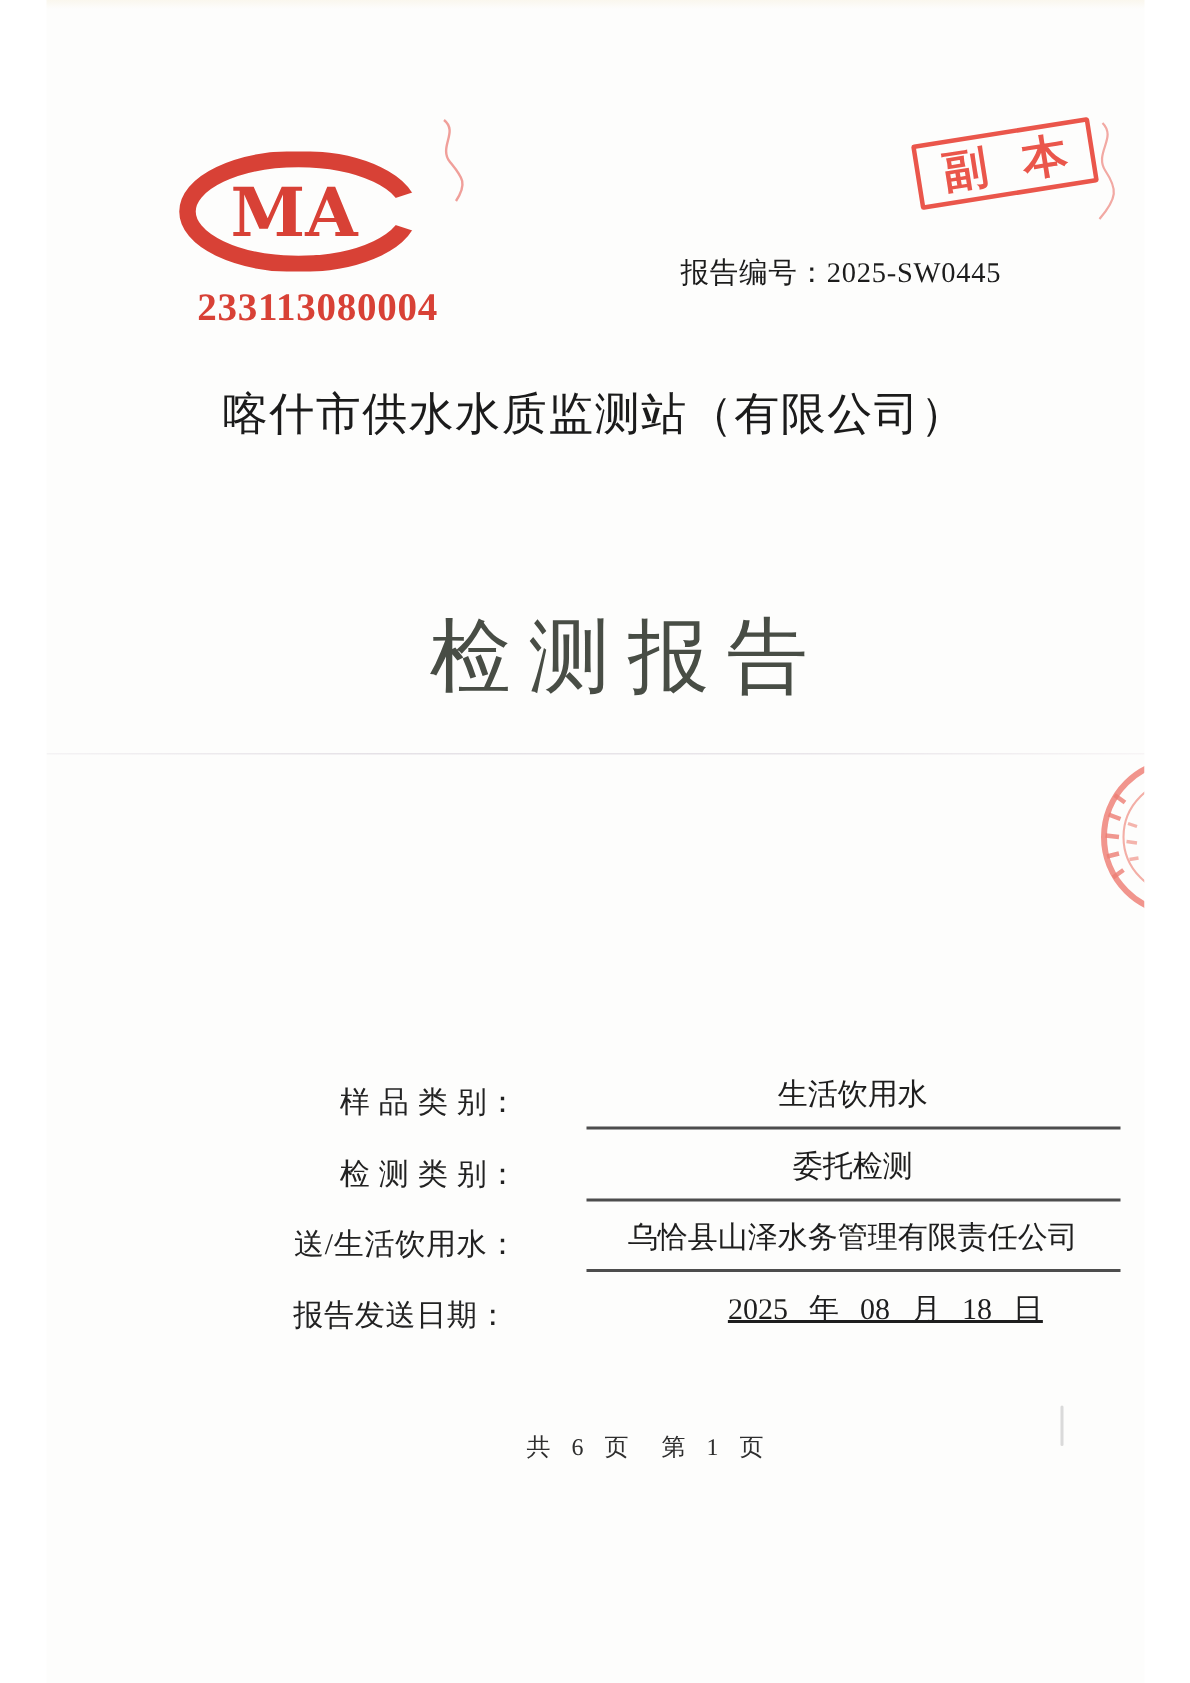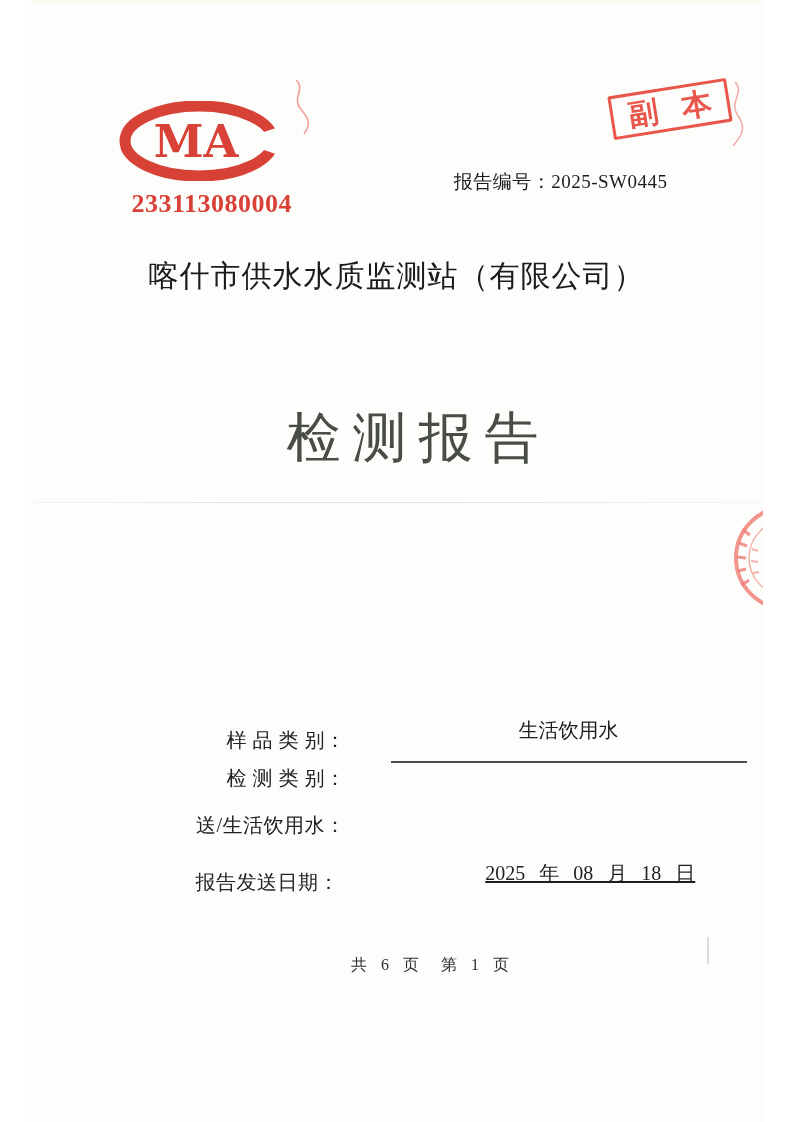--- a/index.html
+++ b/index.html
@@ -54,21 +54,21 @@
   
   .side-seal { position:absolute; right:0; top:497px; width:42px; height:126px; }
   
   .field-row { position:absolute; left:165px; width:560px; display:flex; align-items:center; }
   .field-label {
     width:150px; text-align:right; font-size:20px; letter-spacing:.5px;
     line-height:26px; color:#222; white-space:nowrap;
   }
   .field-value {
     margin-left:45px; width:356px; text-align:center; font-size:20px;
-    line-height:26px; padding-bottom:18px; color:#1e1e1e; white-space:nowrap;
+    line-height:26px; padding-bottom:8px; color:#1e1e1e; white-space:nowrap;
   }
   .field-row.underlined .field-value { border-bottom:2px solid #4d4d4d; }
   .field-value.date { word-spacing:9px;text-decoration:underline; }
   
   .page-footer {
     position:absolute; top:955px; left:0; width:100%; text-align:center;
     font-size:16px; letter-spacing:3px; word-spacing:4px; color:#2e2e2e;margin-left:35px;
   }
 </style>
 </head>
@@ -114,24 +114,26 @@
     <path d="M31 52 l6 2 M30 64 l7 1 M32 76 l6 -1" stroke="#ef948a" stroke-width="2.2" fill="none" opacity=".7"></path>
   </svg>
 
   <div class="field-row underlined" style="top:717px;">
     <div class="field-label">样 品 类 别：</div>
     <div class="field-value">生活饮用水</div>
   </div>
 
   <div class="field-row underlined" style="top:765px;">
     <div class="field-label">检 测 类 别：</div>
+    <div class="field-value">委托检测</div>
   </div>
 
   <div class="field-row underlined" style="top:812px;">
     <div class="field-label">送/生活饮用水：</div>
+    <div class="field-value">乌恰县山泽水务管理有限责任公司</div>
   </div>
 
   <div class="field-row" style="top:860px;gap:41px;">
     <div class="field-label">报告发送日期：</div>
     <div class="field-value date">2025 年 08 月 18 日</div>
   </div>
 
   <div class="page-footer">共 6 页　第 1 页</div>
 
   <div class="vmark"></div>

